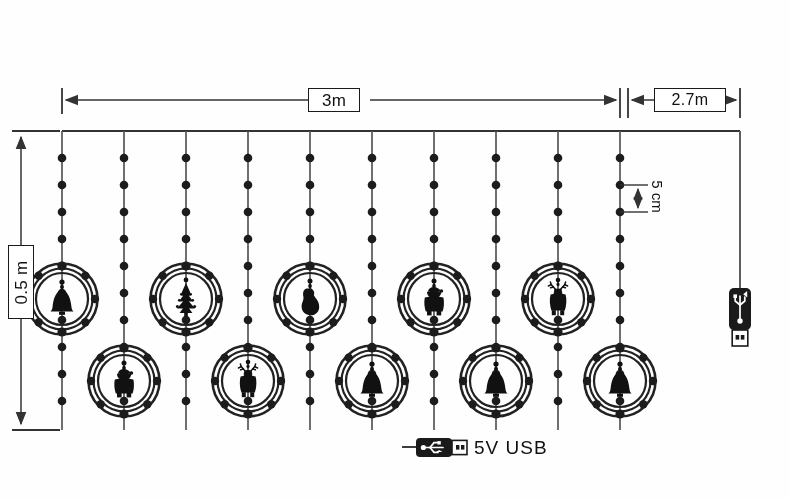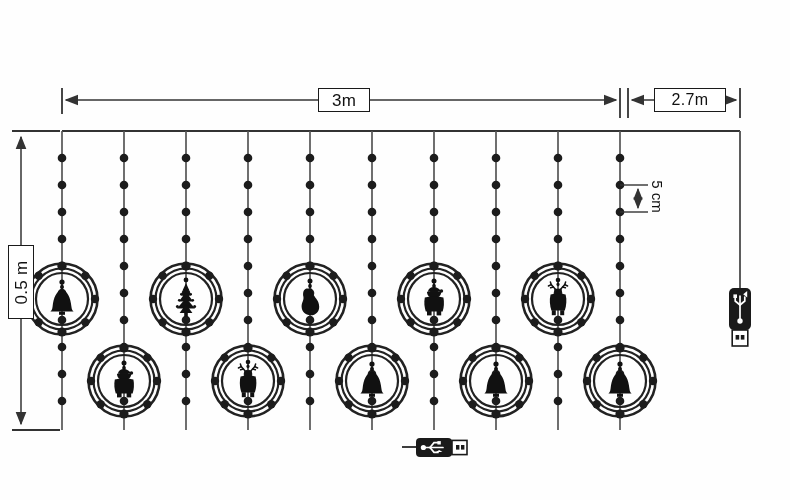--- a/index.html
+++ b/index.html
@@ -36,21 +36,21 @@
     line-height: 1;
     letter-spacing: 0.3px;
     color: #111;
     box-sizing: border-box;
     display: flex;
     align-items: center;
     justify-content: center;
     white-space: nowrap;
   }
   #label-3m {
-    left: 318px;
+    left: 308px;
     top: 88px;
     width: 52px;
     height: 24px;
   }
   #label-27m {
     left: 654px;
     top: 88px;
     width: 72px;
     height: 24px;
     font-size: 16px;
@@ -499,14 +499,15 @@
   </div>
 
   <div class="dim-label" id="label-05m">
     <span>0.5 m</span>
   </div>
 
   <div id="label-5cm">
     <span>5 cm</span>
   </div>
 
+  <div id="usb-caption">5V USB</div>
 
 </div>
 
 </body></html>

